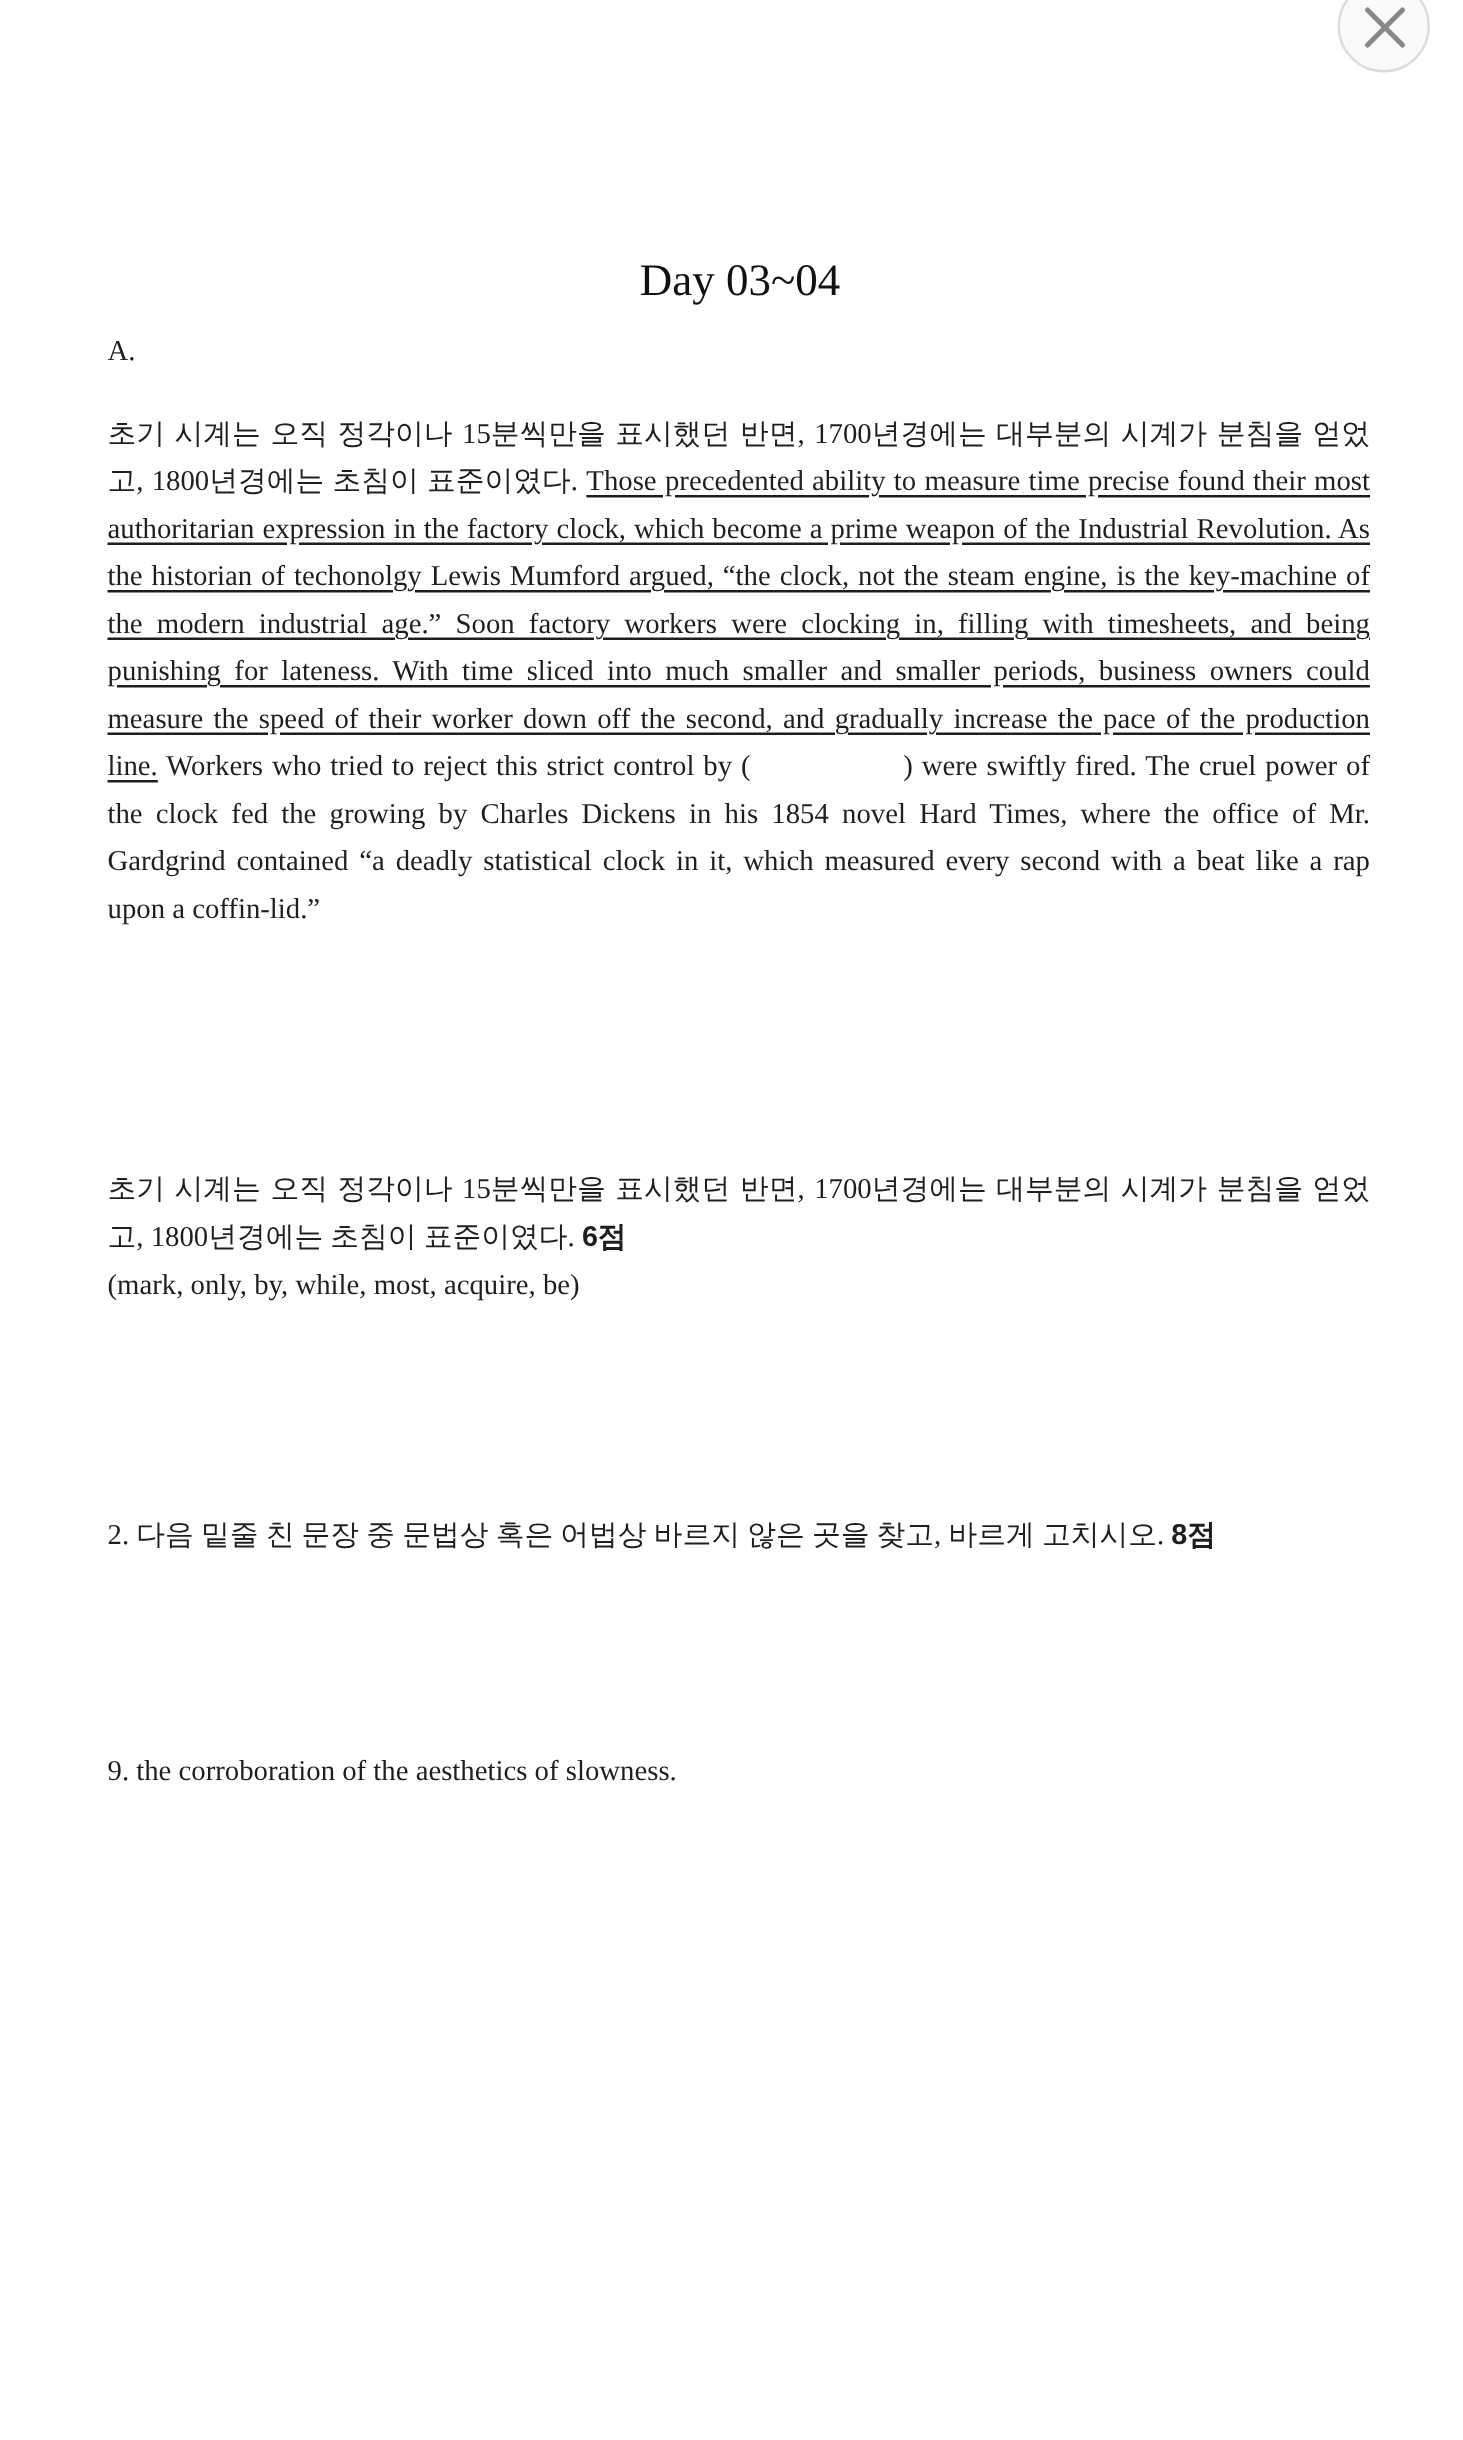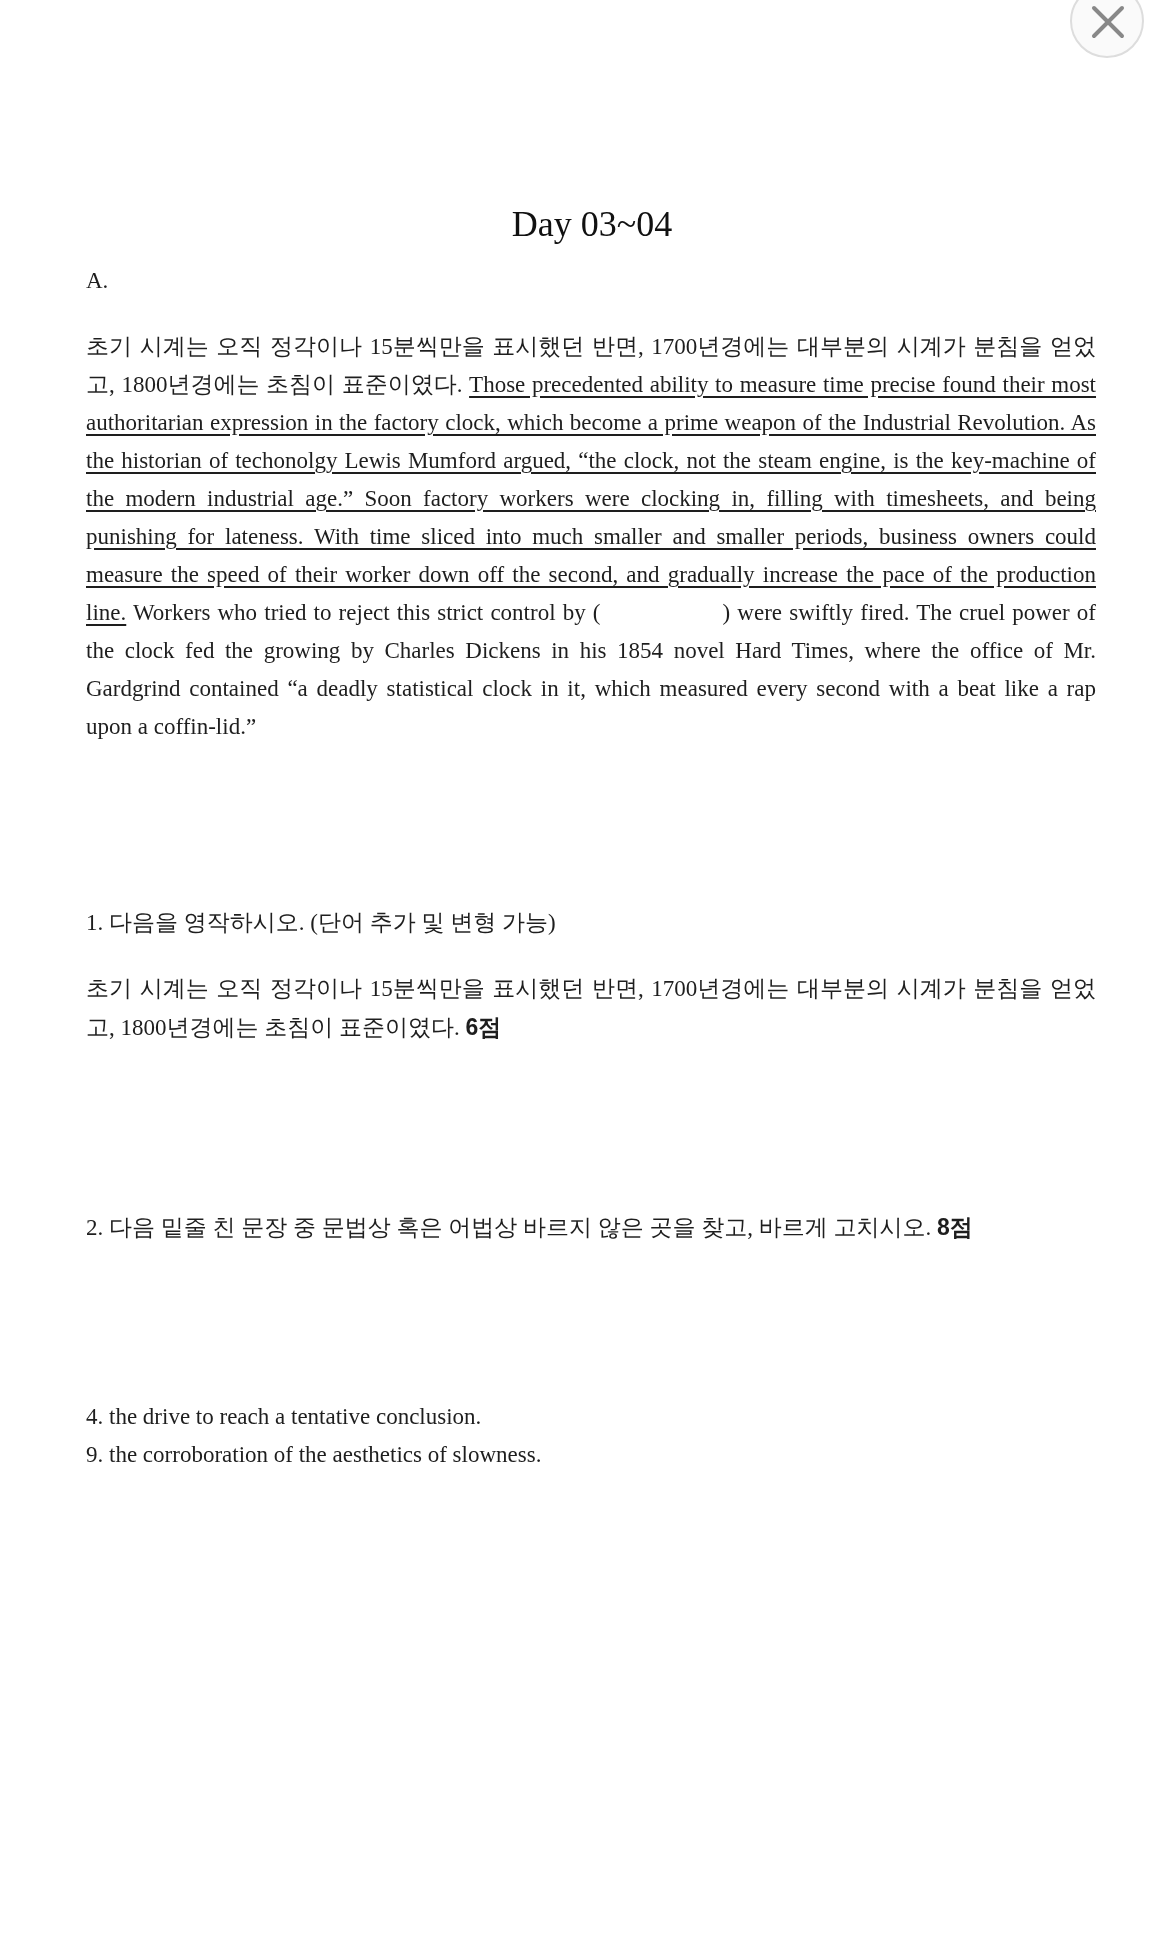--- a/index.html
+++ b/index.html
@@ -46,30 +46,29 @@
 <div class="doc" style="top:262px;">A.</div>
 
 <div class="doc passage" style="top:300px;">
   <span>초기 시계는 오직 정각이나 15분씩만을 표시했던 반면, 1700년경에는 대부분의 시계가 분침을 얻었고, 1800년경에는 초침이 표준이였다.</span>
   <span class="ul">Those precedented ability to measure time precise found their most authoritarian expression in the factory clock, which become a prime weapon of the Industrial Revolution. As the historian of techonolgy Lewis Mumford argued, “the clock, not the steam engine, is the key-machine of the modern industrial age.” Soon factory workers were clocking in, filling with timesheets, and being punishing for lateness. With time sliced into much smaller and smaller periods, business owners could measure the speed of their worker down off the second, and gradually increase the pace of the production line.</span>
   <span>Workers who tried to reject this strict control by (</span><span class="blank"></span><span>)</span>
   <span>were swiftly fired. The cruel power of the clock fed the growing by Charles Dickens in his 1854 novel Hard Times, where the office of Mr. Gardgrind contained “a deadly statistical clock in it, which measured every second with a beat like a rap upon a coffin-lid.”</span>
 </div>
 
 <div class="doc" style="top:904px;">
-  <div class="row">1. 다음을 영작하시오. (단어 추가 및 변형 가능)</div>
   <div class="passage">
     <span>초기 시계는 오직 정각이나 15분씩만을 표시했던 반면, 1700년경에는 대부분의 시계가 분침을 얻었고, 1800년경에는 초침이 표준이였다.</span>
     <span class="pts">6점</span>
   </div>
+  <div class="row">(mark, only, by, while, most, acquire, be)</div>
 </div>
 
 <div class="doc" style="top:1208px;">
   <div class="row">
     <span>2. 다음 밑줄 친 문장 중 문법상 혹은 어법상 바르지 않은 곳을 찾고, 바르게 고치시오.</span>
     <span class="pts">8점</span>
   </div>
 </div>
 
 <div class="doc" style="top:1398px;">
-  <div class="row">4. the drive to reach a tentative conclusion.</div>
   <div class="row">9. the corroboration of the aesthetics of slowness.</div>
 </div>
 
 </body></html>

